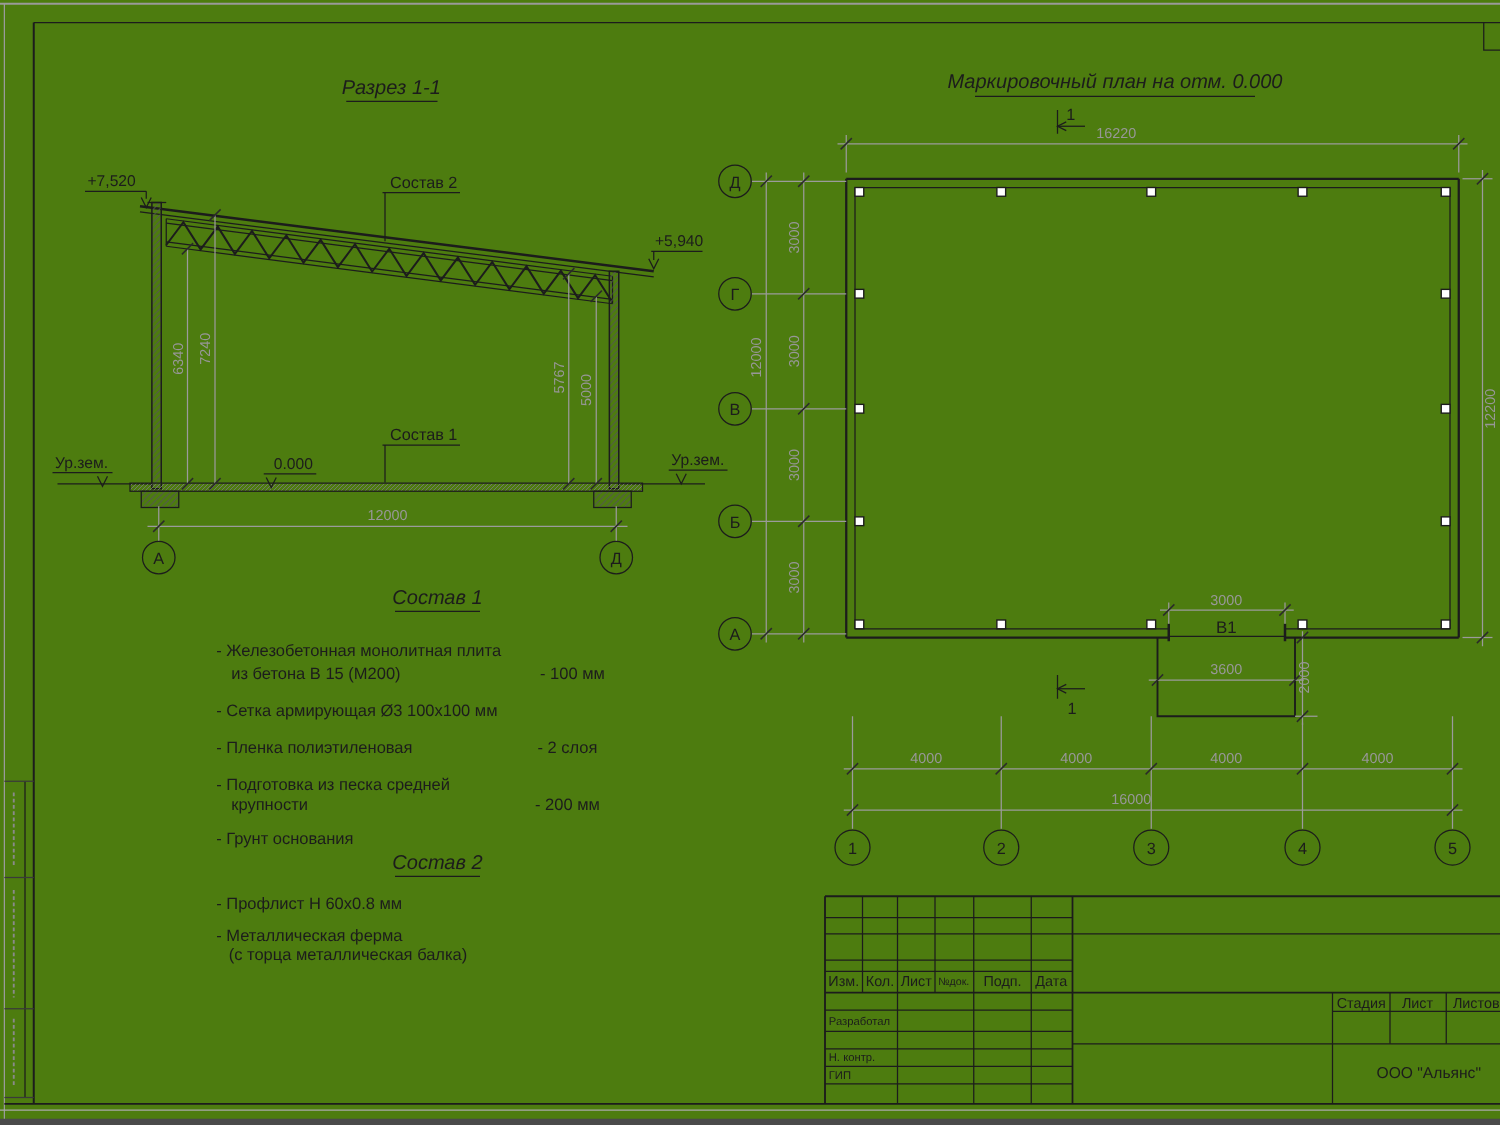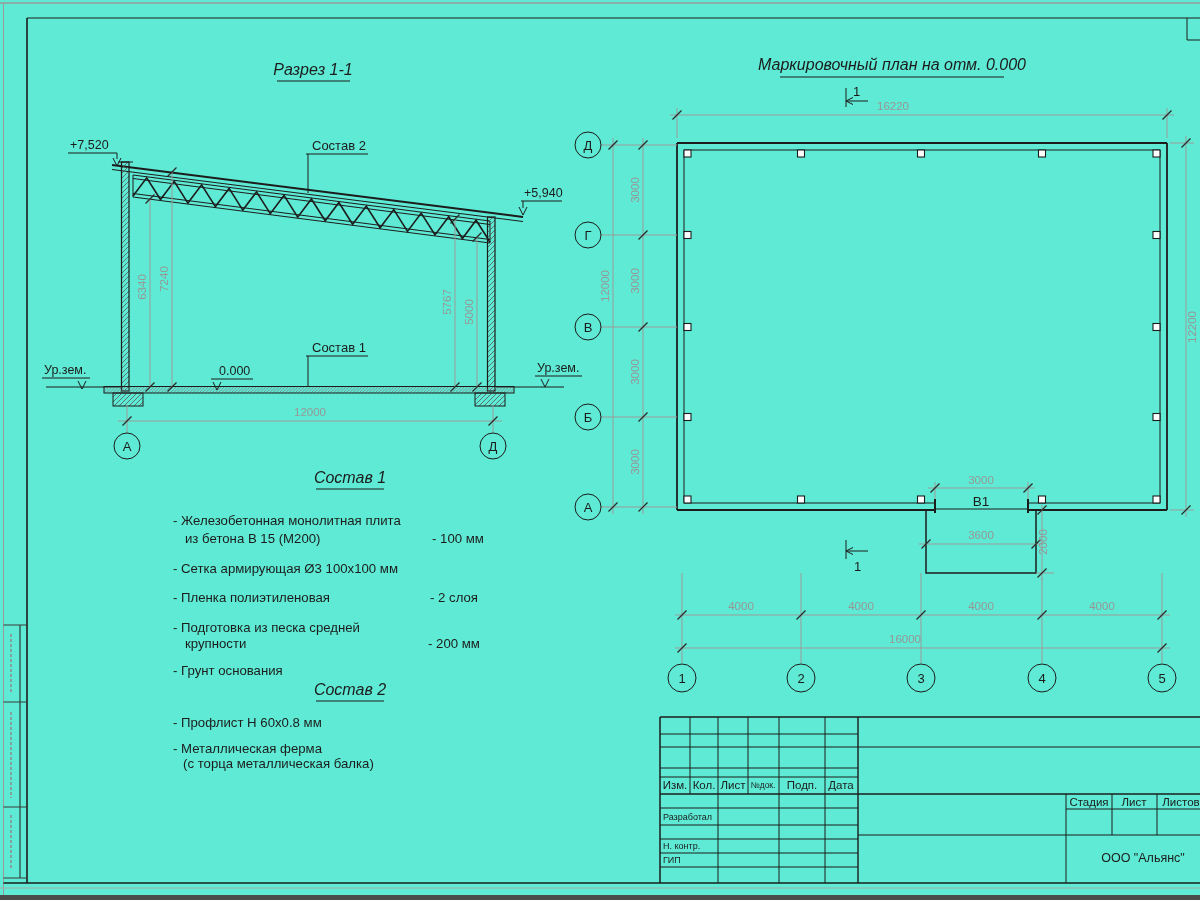--- a/index.html
+++ b/index.html
@@ -1,16 +1,16 @@
 <!DOCTYPE html>
 <html><head>
 <meta charset="utf-8">
 <style>
   html,body{margin:0;padding:0;background:#fff;}
-  #sheet{position:relative;width:1200px;height:900px;background:#5eead4;overflow:hidden;
+  #sheet{position:relative;width:1200px;height:900px;background:#4d7c0f;overflow:hidden;
          font-family:"Liberation Sans", sans-serif;}
   svg{position:absolute;left:0;top:0;}
   text{font-family:"Liberation Sans", sans-serif;fill:#1c1c1c;}
   .dimtxt12{fill:#979797;font-size:11.5px;}
   .blk{fill:#1c1c1c;}
   .ttl{font-size:16px;font-style:italic;}
   .lst{font-size:13.2px;}
   .axis{font-size:13px;}
   .tbs{font-size:11.5px;}
   .tbxs{font-size:8.5px;}

